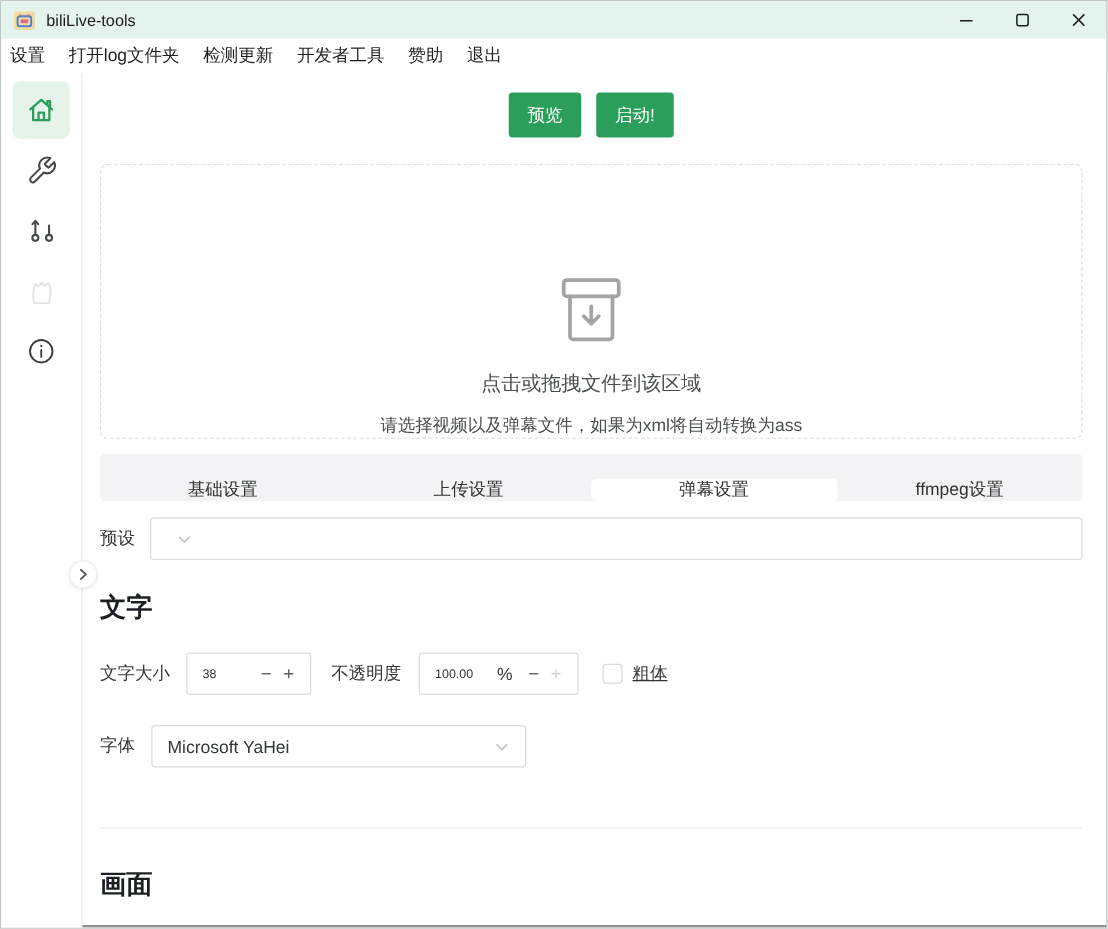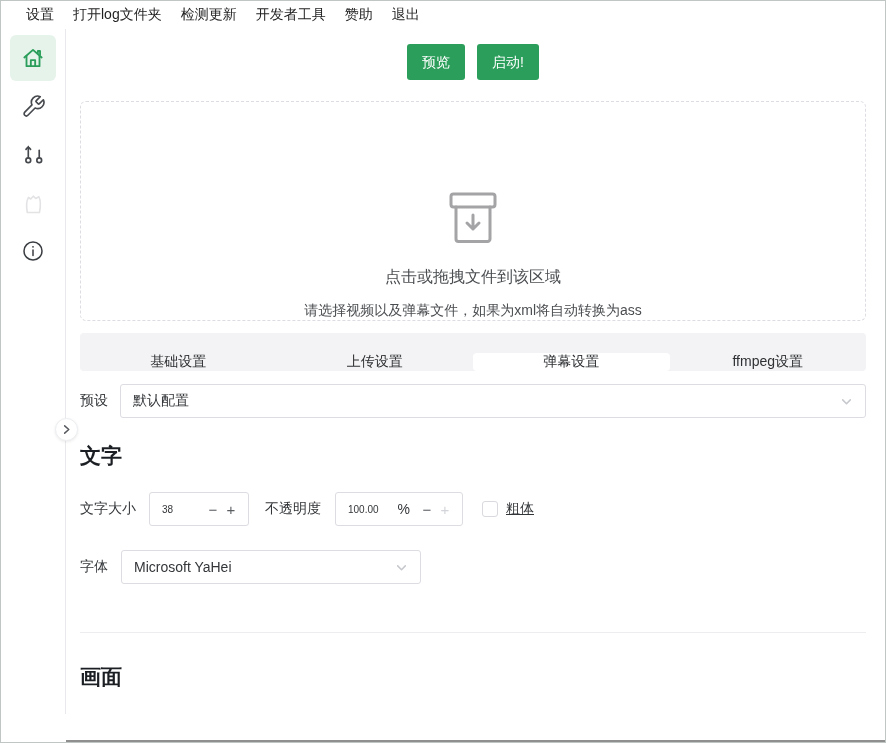--- a/index.html
+++ b/index.html
@@ -24,21 +24,21 @@
   .app-icon svg { display:block; }
   .titlebar-title { margin-left: 9px; font-size: 13px; color: #1c1c1c; }
   .titlebar-spacer { flex: 1; }
   .win-btn {
     width: 45px; height: 30px; display: flex; align-items: center; justify-content: center;
     color: #1c1c1c; cursor: default;
   }
   
   .menubar {
     height: 28px; background: #ffffff; display: flex; align-items: center;
-    padding-left: 24px; gap: 17px;
+    padding-left: 6px; gap: 17px;
   }
   .menu-item { font-size: 14px; color: #1f1f1f; padding: 2px 1px; }
   
   .app-body { position: relative; display: flex; height: 685px; }
   .sidebar {
     width: 65px; border-right: 1px solid #e9e9ed; background: #fff;
     display: flex; flex-direction: column; align-items: center; padding-top: 6px;
   }
   .side-item {
     width: 46px; height: 46px; border-radius: 6px;
@@ -101,20 +101,46 @@
   .bottom-line {
     position: absolute; left: 65px; right: 0; bottom: 0; height: 2px; background: #8f8f8f;
   }
   .chev-down { margin-left: 8px; display: flex; align-items: center; }
 </style>
 </head>
 <body>
 
 <div class="window">
 
+  <div class="titlebar">
+    <div class="app-icon">
+      <svg width="13" height="11" viewBox="0 0 13 11">
+        <rect x="1" y="2" width="11" height="8" rx="2" fill="none" stroke="#4a7fd4" stroke-width="1.6"></rect>
+        <path d="M4 2 L3 0.5 M9 2 L10 0.5" stroke="#e06a8a" stroke-width="1.4" fill="none"></path>
+        <rect x="3.5" y="4.5" width="6" height="3" fill="#e06a8a"></rect>
+      </svg>
+    </div>
+    <span class="titlebar-title">biliLive-tools</span>
+    <div class="titlebar-spacer"></div>
+    <div class="win-btn">
+      <svg width="12" height="12" viewBox="0 0 12 12">
+          <line x1="1" y1="6.5" x2="11" y2="6.5" stroke="#1c1c1c" stroke-width="1.2"></line>
+        </svg>
+    </div>
+    <div class="win-btn">
+      <svg width="12" height="12" viewBox="0 0 12 12">
+          <rect x="1.5" y="1.5" width="9" height="9" rx="1.5" fill="none" stroke="#1c1c1c" stroke-width="1.2"></rect>
+        </svg>
+    </div>
+    <div class="win-btn">
+      <svg width="12" height="12" viewBox="0 0 12 12">
+          <path d="M1.5 1.5 L10.5 10.5 M10.5 1.5 L1.5 10.5" stroke="#1c1c1c" stroke-width="1.2"></path>
+        </svg>
+    </div>
+  </div>
 
   <div class="menubar">
     <span class="menu-item">设置</span>
     <span class="menu-item">打开log文件夹</span>
     <span class="menu-item">检测更新</span>
     <span class="menu-item">开发者工具</span>
     <span class="menu-item">赞助</span>
     <span class="menu-item">退出</span>
   </div>
 
@@ -183,21 +209,20 @@
       <div class="tabs-rail">
         <div class="tab-seg">基础设置</div>
         <div class="tab-seg">上传设置</div>
         <div class="tab-seg active">弹幕设置</div>
         <div class="tab-seg">ffmpeg设置</div>
       </div>
 
       <div class="preset-row">
         <span class="field-label">预设</span>
         <div class="select-box preset-select">
-          <span class="sel-value">默认配置</span>
           <span class="chev-down">
             <svg width="13" height="13" viewBox="0 0 12 12" fill="none" stroke="#c6c8cd" stroke-width="1.4" stroke-linecap="round" stroke-linejoin="round">
                 <polyline points="2.5,4.5 6,8 9.5,4.5"></polyline>
               </svg>
           </span>
         </div>
       </div>
 
       <div class="section-heading">文字</div>
 

